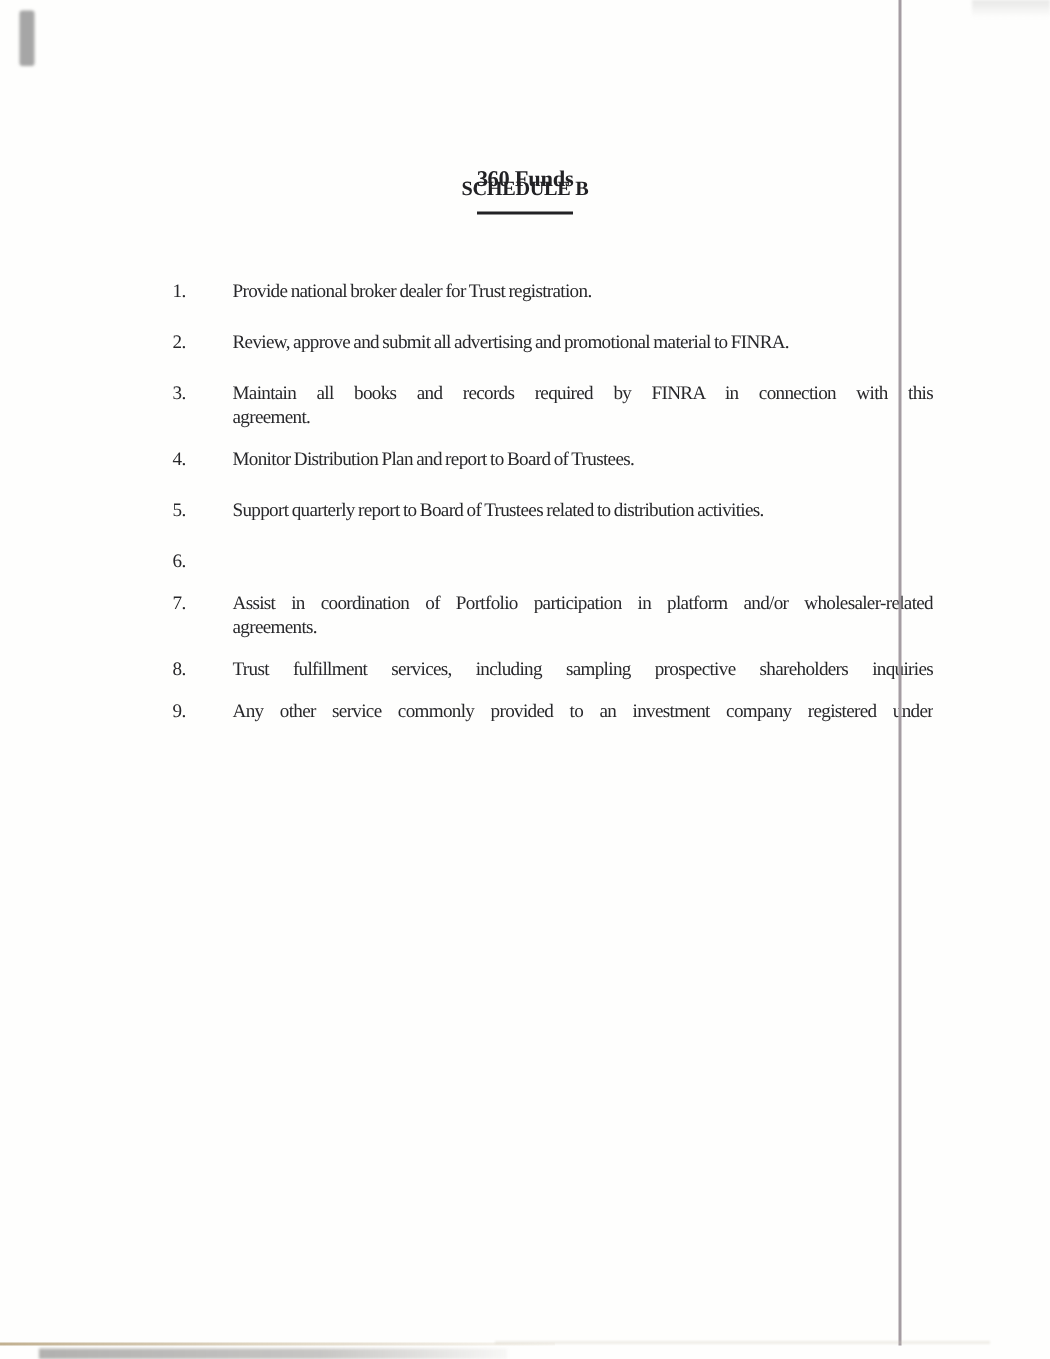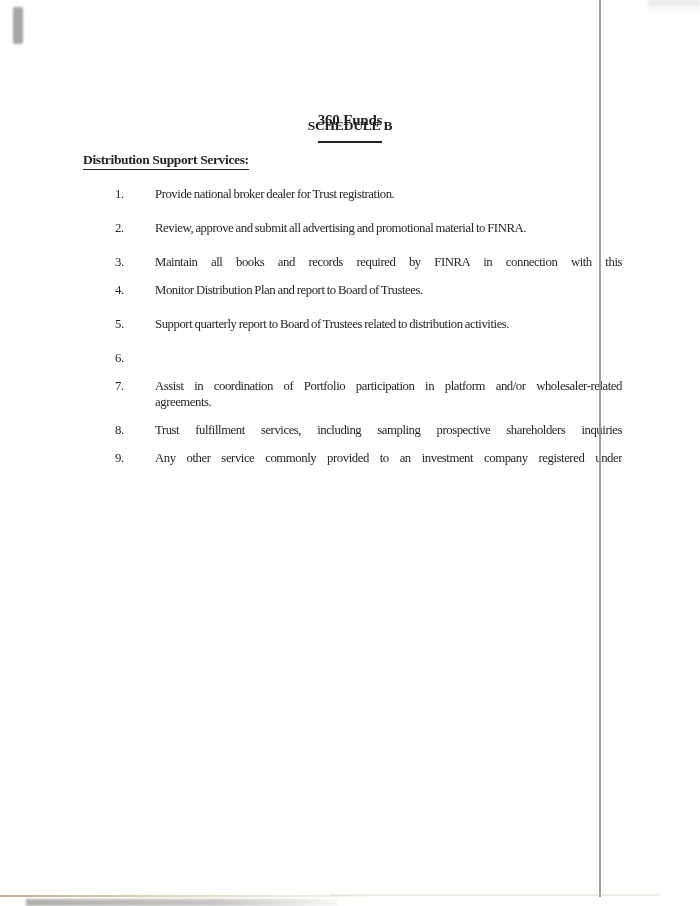--- a/index.html
+++ b/index.html
@@ -167,23 +167,20 @@
 <body>
 
 <div class="page">
 
   <div class="doc-title">SCHEDULE B</div>
 
   <div class="doc-subtitle-wrap">
     <span class="doc-subtitle">360 Funds</span>
   </div>
 
-  <div class="section-heading-wrap">
-    <span class="section-heading">Distribution Support Services:</span>
-  </div>
 
   <div class="list">
 
     <div class="item single">
       <div class="num">1.</div>
       <div class="txt">
           <div class="line">Provide national broker dealer for Trust registration.</div>
         </div>
     </div>
 
@@ -191,20 +188,21 @@
       <div class="num">2.</div>
       <div class="txt">
           <div class="line">Review, approve and submit all advertising and promotional material to FINRA.</div>
         </div>
     </div>
 
     <div class="item double">
       <div class="num">3.</div>
       <div class="txt">
         <div class="line j">Maintain all books and records required by FINRA in connection with this</div>
+        <div class="line">agreement.</div>
       </div>
     </div>
 
     <div class="item single">
       <div class="num">4.</div>
       <div class="txt">
           <div class="line">Monitor Distribution Plan and report to Board of Trustees.</div>
         </div>
     </div>
 

